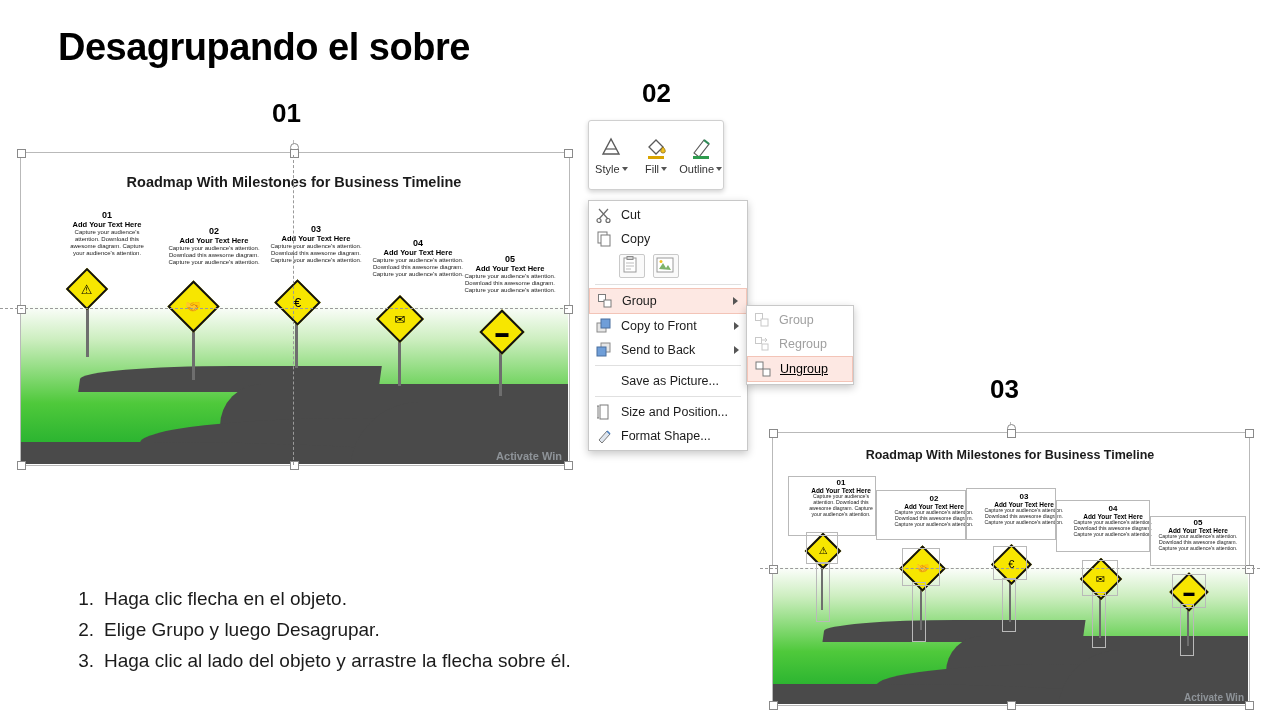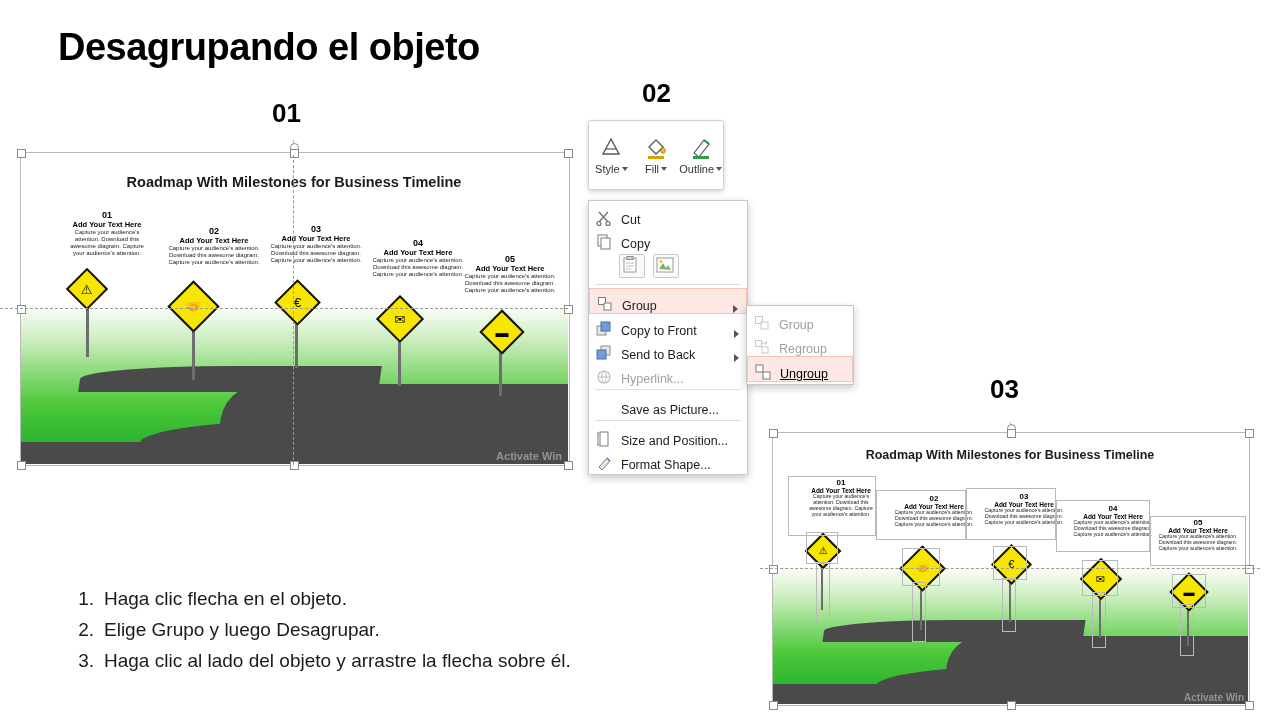--- a/index.html
+++ b/index.html
@@ -77,21 +77,21 @@
     border-top:4px solid #555;
   }
 
   
   #context-menu{
     left:588px;top:200px;width:158px;background:#ffffff;border:1px solid #c8c8c8;
     box-shadow:0 3px 8px rgba(0,0,0,.22);font-size:12.5px;color:#1b1b1b;
     padding:2px 0;
   }
   .cm-item{
-    height:24px;display:flex;align-items:flex-end;gap:8px;padding:0 6px;position:relative;
+    height:24px;display:flex;align-items:center;gap:8px;padding:0 6px;position:relative;
   }
   .cm-item .ico{width:18px;height:18px;flex:0 0 18px;position:relative;}
   .cm-item .lbl{flex:1;white-space:nowrap;}
   .cm-item .arrow{
     width:0;height:0;border-top:4px solid transparent;border-bottom:4px solid transparent;
     border-left:5px solid #555;margin-right:2px;
   }
   .cm-item.disabled .lbl{color:#a0a0a0;}
   .cm-item.header{font-weight:normal;}
   .cm-sep{height:1px;background:#e0e0e0;margin:3px 6px;}
@@ -112,21 +112,21 @@
     left:72px;top:584px;width:640px;font-size:19px;color:#1b1b1b;line-height:1.62;
   }
   .ins-row{display:flex;gap:10px;}
   .ins-n{width:22px;text-align:right;}
 
   .u{text-decoration:underline;}
 </style>
 </head>
 <body>
 
-<div class="abs" id="page-title">Desagrupando el objeto</div>
+<div class="abs" id="page-title">Desagrupando el sobre</div>
 
 <div class="abs step-num" style="left:272px;top:98px;">01</div>
 
 <div class="roadmap" id="roadmap-1" style="left:20px;top:152px;width:548px;height:312px;">
   <div class="rm-inner">
     <div class="sky" style="height:168px;"></div>
     <div class="grass" style="top:152px;"></div>
 
     <div class="road" style="left:60px;top:214px;width:300px;height:26px;border-radius:50% 0 0 0;transform:skewX(-8deg);"></div>
     <div class="road" style="left:200px;top:232px;width:360px;height:42px;border-radius:60px 0 0 0;"></div>
@@ -307,29 +307,20 @@
   </div>
   <div class="cm-item">
     <span class="ico">
       <svg width="18" height="18" viewBox="0 0 18 18">
           <rect x="6" y="2" width="9" height="9" fill="#e6e6e6" stroke="#8a8a8a"></rect>
           <rect x="2" y="6" width="9" height="9" fill="#6f9ed8" stroke="#4a6f9e"></rect>
         </svg>
     </span>
     <span class="lbl">Send to Back</span>
     <i class="arrow"></i>
-  </div>
-  <div class="cm-item disabled">
-    <span class="ico">
-      <svg width="18" height="18" viewBox="0 0 18 18">
-          <circle cx="9" cy="9" r="6" fill="none" stroke="#bdbdbd" stroke-width="1.2"></circle>
-          <path d="M3 9 h12 M9 3 c3 3 3 9 0 12 -3 -3 -3 -9 0 -12" fill="none" stroke="#bdbdbd" stroke-width="1"></path>
-        </svg>
-    </span>
-    <span class="lbl">Hyperlink...</span>
   </div>
   <div class="cm-sep"></div>
   <div class="cm-item">
     <span class="ico"></span>
     <span class="lbl">Save as Picture...</span>
   </div>
   <div class="cm-sep"></div>
   <div class="cm-item">
     <span class="ico">
       <svg width="18" height="18" viewBox="0 0 18 18">

